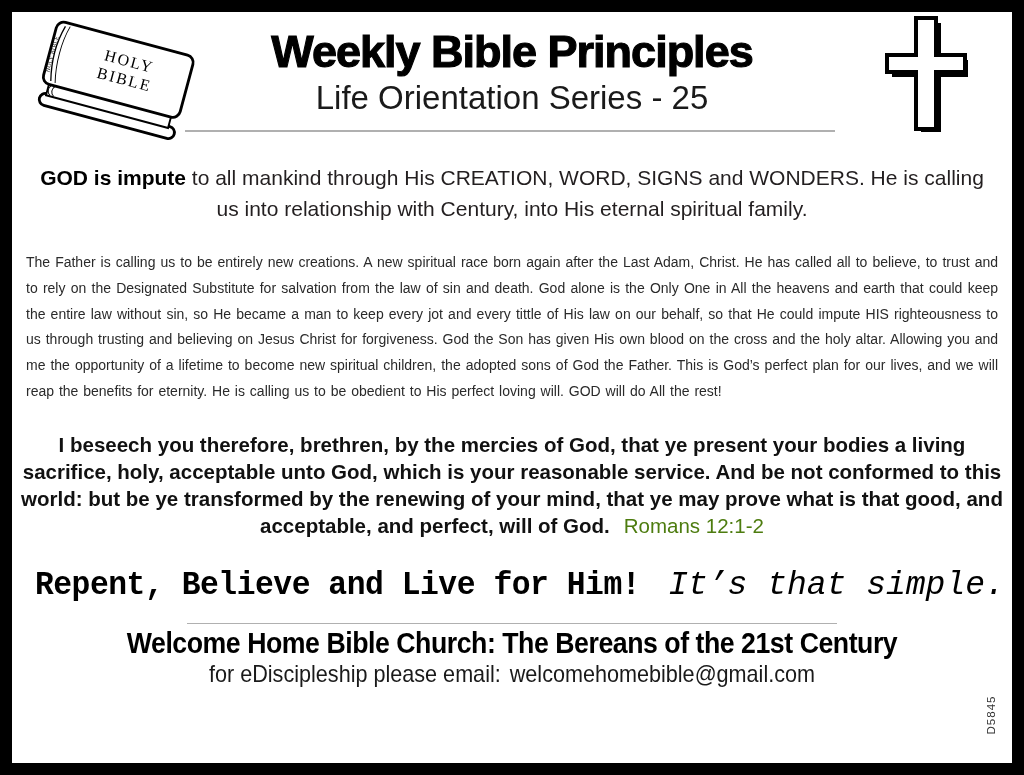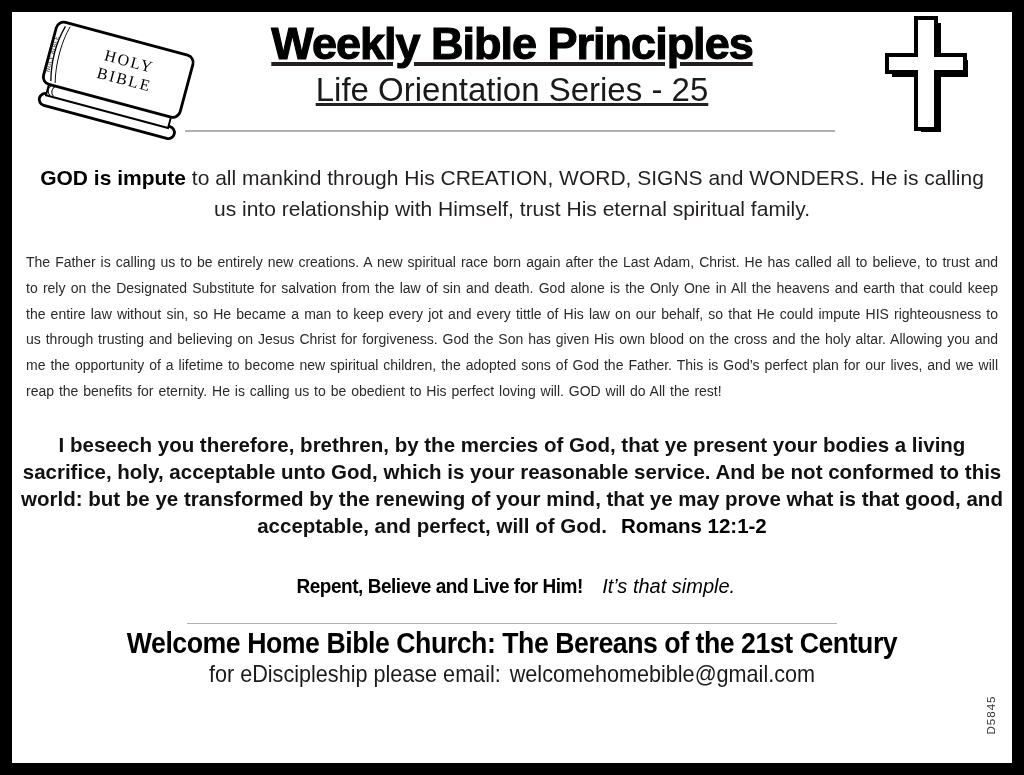--- a/index.html
+++ b/index.html
@@ -10,21 +10,21 @@
     border:12px solid #000;
     background:#fff;
     font-family:"Liberation Sans", sans-serif;
     color:#231f20;
     overflow:hidden;
   }
   
   .header{position:relative;height:122px;}
   .book-icon{position:absolute;left:10px;top:4px;width:182px;height:132px;}
   .cross-icon{position:absolute;left:872px;top:4px;width:84px;height:116px;}
-  .title-block{position:absolute;left:150px;right:150px;top:8px;text-align:center;text-decoration:underline;}
+  .title-block{position:absolute;left:150px;right:150px;top:16px;text-align:center;}
   .title{
     margin:0;font-size:45px;line-height:1.05;font-weight:bold;
     letter-spacing:-1px;color:#000;
     -webkit-text-stroke:1.1px #000;
   }
   .subtitle{margin:5px 0 0;font-size:33px;line-height:1.1;font-weight:normal;color:#1a1a1a;}
   .rule-top{position:absolute;left:173px;top:118px;width:650px;height:1.5px;background:#b0b0b0;}
   
   .intro{
     margin:28px 28px 0;
@@ -38,25 +38,25 @@
     font-size:14px;line-height:25.8px;
     color:#2a2a2a;
     word-spacing:1px;
   }
   .quote{
     margin:26px 4px 0;
     text-align:center;
     font-size:20.5px;line-height:27px;
     font-weight:bold;color:#111;
   }
-  .quote .reference{font-weight:bold;margin-left:14px;color:#000000;}
+  .quote .reference{font-weight:normal;margin-left:14px;color:#4d7c0f;}
   .cta{
     margin:32px 0 0;
     text-align:center;
-    font-size:20px;line-height:30px;color:#000;
+    font-size:33px;line-height:30px;color:#000;font-family:Liberation Mono, monospace;
   }
   .cta .cta-bold{font-weight:bold;letter-spacing:-0.5px;display:inline-block;transform:scaleX(0.95);}
   .cta .cta-italic{font-style:italic;margin-left:12px;}
   
   .rule-bottom{width:650px;height:1.5px;background:#b0b0b0;margin:22px auto 0;}
   .church{
     margin:3px 0 0;text-align:center;
     font-size:29px;line-height:32px;font-weight:bold;color:#000;
     transform:scaleX(0.92);transform-origin:center;
     letter-spacing:-0.5px;
@@ -114,21 +114,21 @@
 
         <path d="M32,2 h20 v37 h29 v17 h-29 v57 h-20 V56 H3 V39 h29 Z" transform="translate(5,5)" fill="#000"></path>
 
         <path d="M32,2 h20 v37 h29 v17 h-29 v57 h-20 V56 H3 V39 h29 Z" fill="#fff" stroke="#000" stroke-width="4"></path>
       </svg>
     </div>
 
     <div class="rule-top"></div>
   </div>
 
-  <p class="intro"><span class="lead">GOD is impute</span><span> to all mankind through His CREATION, WORD, SIGNS and WONDERS. He is calling us into relationship with Himself, trust His eternal spiritual family.</span></p>
+  <p class="intro"><span class="lead">GOD is impute</span><span> to all mankind through His CREATION, WORD, SIGNS and WONDERS. He is calling us into relationship with Century, into His eternal spiritual family.</span></p>
 
   <p class="bodytext">The Father is calling us to be entirely new creations. A new spiritual race born again after the Last Adam, Christ. He has called all to believe, to trust and to rely on the Designated Substitute for salvation from the law of sin and death. God alone is the Only One in All the heavens and earth that could keep the entire law without sin, so He became a man to keep every jot and every tittle of His law on our behalf, so that He could impute HIS righteousness to us through trusting and believing on Jesus Christ for forgiveness. God the Son has given His own blood on the cross and the holy altar. Allowing you and me the opportunity of a lifetime to become new spiritual children, the adopted sons of God the Father. This is God’s perfect plan for our lives, and we will reap the benefits for eternity. He is calling us to be obedient to His perfect loving will. GOD will do All the rest!</p>
 
   <p class="quote"><span>I beseech you therefore, brethren, by the mercies of God, that ye present your bodies a living sacrifice, holy, acceptable unto God, which is your reasonable service. And be not conformed to this world: but be ye transformed by the renewing of your mind, that ye may prove what is that good, and acceptable, and perfect, will of God.</span><span class="reference">Romans 12:1-2</span></p>
 
   <p class="cta"><span class="cta-bold">Repent, Believe and Live for Him!</span><span class="cta-italic">It’s that simple.</span></p>
 
   <div class="rule-bottom"></div>
 
   <div class="church">Welcome Home Bible Church: The Bereans of the 21st Century</div>

